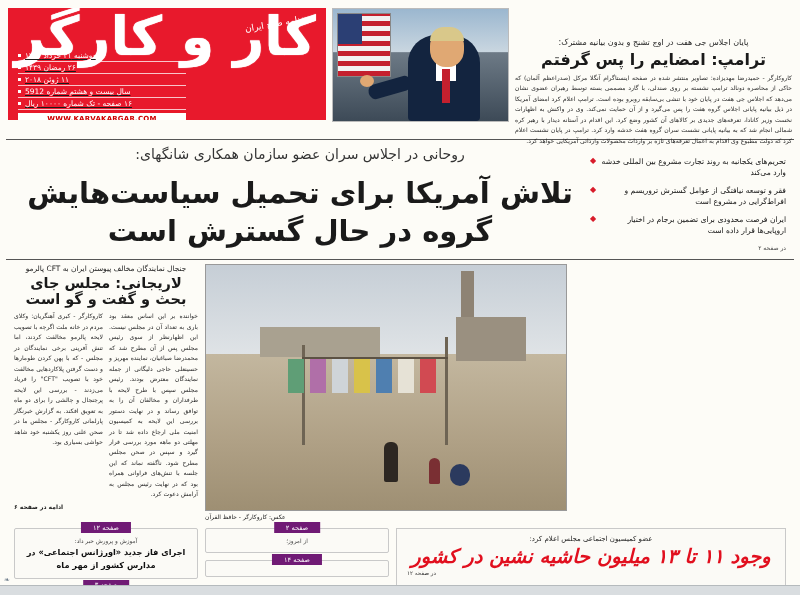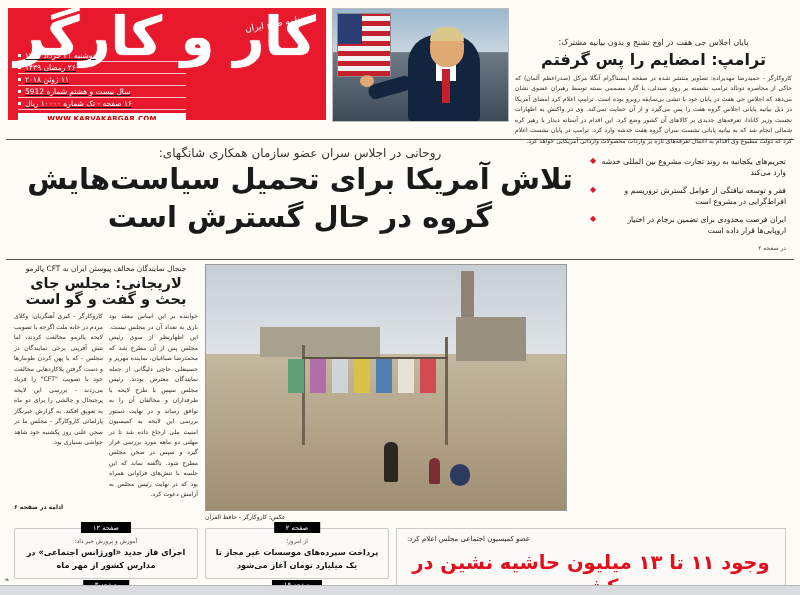--- a/index.html
+++ b/index.html
@@ -40,21 +40,21 @@
   .photo-hand{position:absolute;right:134px;bottom:34px;width:14px;height:12px;background:#e0a873;border-radius:50%;}
 
   .toplead-text{flex:1 1 auto;text-align:justify;padding-top:2px;margin-top:28px;}
   .kicker{font-size:8px;text-align:center;color:#222;margin-bottom:3px;}
   .toplead-head{font-size:16px;font-weight:bold;text-align:center;margin-bottom:4px;}
   .bodytext{font-size:6.1px;line-height:1.72;text-align:justify;color:#2a2a2a;}
 
   
   .mainblock{display:flex;flex-direction:row-reverse;padding:6px 8px 4px 8px;border-top:1px solid #555;margin:4px 6px 0 6px;gap:10px;}
   .mainhead{flex:1 1 auto;text-align:left;padding-left:6px;}
-  .mainhead .kick2{font-size:12px;text-align:center;color:#333;margin-bottom:0;}
+  .mainhead .kick2{font-size:14px;text-align:center;color:#333;margin-bottom:12px;}
   .mainhead h1{margin:0;font-size:29px;line-height:1.32;font-weight:bold;text-align:center;letter-spacing:-.5px;}
   .bullets{flex:0 0 196px;padding-top:10px;}
   .bullet{display:flex;flex-direction:row-reverse;gap:4px;font-size:7.6px;line-height:1.5;margin-bottom:6px;color:#111;}
   .bullet .dia{color:#d81c2b;font-size:8px;line-height:1.2;flex:0 0 auto;}
   .contref{font-size:6px;color:#444;margin-top:8px;}
 
   
   .midsec{display:flex;flex-direction:row-reverse;padding:4px 8px 0 8px;gap:7px;border-top:1px solid #555;margin:4px 6px 0 6px;}
   .midcol{flex:0 0 184px;}
   .mid-kick{font-size:7.4px;text-align:center;color:#222;margin-bottom:2px;}
@@ -75,29 +75,29 @@
   .bp-pole2{position:absolute;left:96px;top:80px;width:3px;height:100px;background:#6e6454;}
   .bp-line{position:absolute;left:96px;right:118px;top:92px;height:2px;background:#5c5244;}
   .cloth{position:absolute;top:94px;width:16px;height:34px;}
   .bp-person{position:absolute;width:14px;height:40px;background:#2d2722;border-radius:6px 6px 2px 2px;}
   .photocap{font-size:6px;text-align:left;margin-top:2px;color:#222;}
 
   
   .bottomrow{display:flex;flex-direction:row-reverse;gap:7px;padding:6px 8px 0 8px;margin:2px 6px 0 6px;}
   .boxcol{flex:0 0 184px;display:flex;flex-direction:column;gap:7px;}
   .nbox{border:1px solid #c9c9c9;background:#fbfaf6;padding:9px 6px 6px 6px;position:relative;text-align:center;border-radius:2px;}
-  .pbadge{position:absolute;top:-7px;right:50%;transform:translateX(50%);background:#000000;color:#fff;font-size:6.6px;
+  .pbadge{position:absolute;top:-7px;right:50%;transform:translateX(50%);background:#701a75;color:#fff;font-size:6.6px;
           padding:1.5px 12px;white-space:nowrap;letter-spacing:.3px;}
   .nb-kick{font-size:5.8px;color:#444;margin-bottom:2px;}
   .nb-title{font-size:8.2px;line-height:1.55;font-weight:bold;color:#111;}
 
   
   .redbox{flex:1 1 auto;border:1px solid #c9c9c9;background:#fbfaf6;padding:6px 10px;}
-  .redkick{font-size:7px;text-align:left;color:#222;margin-bottom:8px;}
-  .redhead{font-size:19.5px;font-weight:bold;color:#e10f1e;text-align:center;line-height:1.2;}
+  .redkick{font-size:7px;text-align:center;color:#222;margin-bottom:2px;}
+  .redhead{font-size:19.5px;font-weight:bold;color:#e10f1e;text-align:center;line-height:1.2;font-style:italic;}
   .redcont{font-size:5.6px;color:#333;text-align:left;margin-top:1px;}
 
   .footstrip{position:absolute;left:0;right:0;bottom:0;height:9px;background:#d9dde0;border-top:1px solid #b5babd;}
   .bl{position:absolute;left:4px;bottom:11px;font-size:7px;color:#6f7d8c;}
 </style>
 </head>
 <body>
 
 <div class="page">
 
@@ -223,21 +223,20 @@
       <div class="nbox">
         <div class="pbadge">صفحه ۳</div>
 
       </div>
     </div>
 
     <div class="boxcol">
       <div class="nbox">
         <div class="pbadge">صفحه ۲</div>
         <div class="nb-kick">از امروز؛</div>
-        <div class="nb-title">پرداخت سپرده‌های موسسات غیر مجاز تا یک میلیارد تومان آغاز می‌شود</div>
       </div>
       <div class="nbox">
         <div class="pbadge">صفحه ۱۴</div>
 
       </div>
     </div>
 
     <div class="redbox">
       <div class="redkick">عضو کمیسیون اجتماعی مجلس اعلام کرد:</div>
       <div class="redhead">وجود ۱۱ تا ۱۳ میلیون حاشیه نشین در کشور</div>

